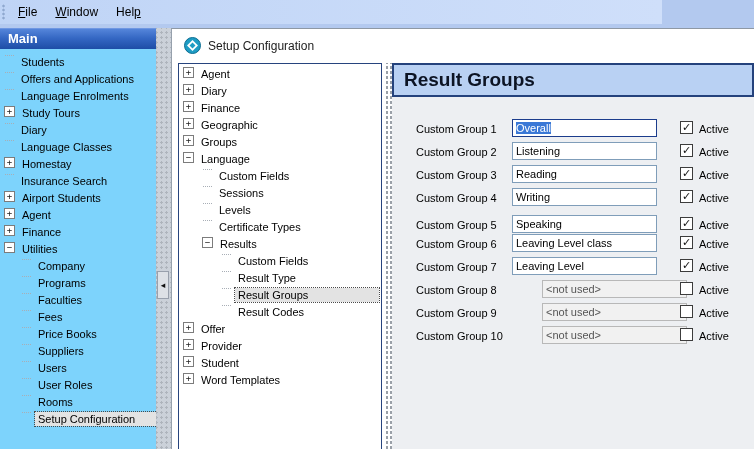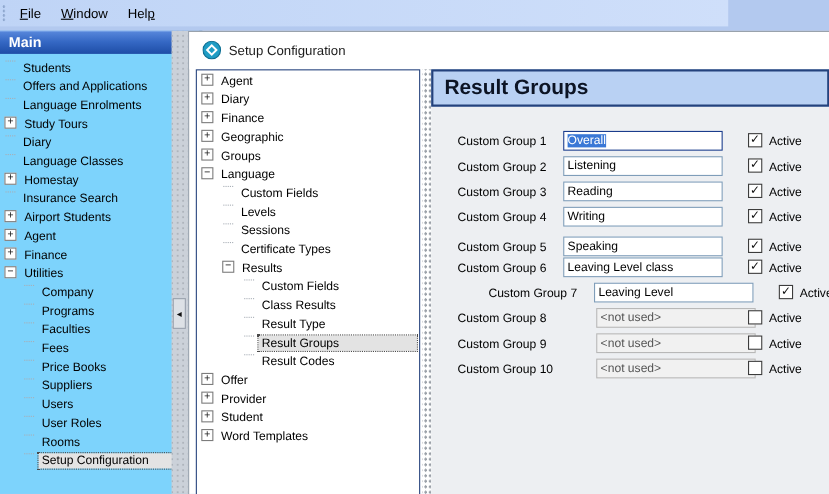--- a/index.html
+++ b/index.html
@@ -278,46 +278,41 @@
         <span class="tlabel">Language</span>
       </div>
       <div class="trow">
         <span class="indent" style="width: 19px;"></span>
         <span class="tstub"></span>
         <span class="tlabel">Custom Fields</span>
       </div>
       <div class="trow">
         <span class="indent" style="width: 19px;"></span>
         <span class="tstub"></span>
+        <span class="tlabel">Sessions</span>
+      </div>
+      <div class="trow">
+        <span class="indent" style="width: 19px;"></span>
+        <span class="tstub"></span>
         <span class="tlabel">Levels</span>
-      </div>
-      <div class="trow">
-        <span class="indent" style="width: 19px;"></span>
-        <span class="tstub"></span>
-        <span class="tlabel">Sessions</span>
       </div>
       <div class="trow">
         <span class="indent" style="width: 19px;"></span>
         <span class="tstub"></span>
         <span class="tlabel">Certificate Types</span>
       </div>
       <div class="trow">
         <span class="indent" style="width: 19px;"></span>
         <span class="tbox">−</span>
         <span class="tlabel">Results</span>
       </div>
       <div class="trow">
         <span class="indent" style="width: 38px;"></span>
         <span class="tstub"></span>
         <span class="tlabel">Custom Fields</span>
-      </div>
-      <div class="trow">
-        <span class="indent" style="width: 38px;"></span>
-        <span class="tstub"></span>
-        <span class="tlabel">Class Results</span>
       </div>
       <div class="trow">
         <span class="indent" style="width: 38px;"></span>
         <span class="tstub"></span>
         <span class="tlabel">Result Type</span>
       </div>
       <div class="trow selected">
         <span class="indent" style="width: 38px;"></span>
         <span class="tstub"></span>
         <span class="tlabel">Result Groups</span>
@@ -382,21 +377,21 @@
           <div class="fbox" role="textbox"><span>Speaking</span></div>
           <div class="fcheck" role="checkbox" aria-checked="true">✓</div>
           <span class="factive">Active</span>
         </div>
         <div class="frow" style="top: 171px;">
           <span class="flabel">Custom Group 6</span>
           <div class="fbox" role="textbox"><span>Leaving Level class</span></div>
           <div class="fcheck" role="checkbox" aria-checked="true">✓</div>
           <span class="factive">Active</span>
         </div>
-        <div class="frow" style="top: 194px; margin-left: 28px;">
+        <div class="frow" style="top: 194px;">
           <span class="flabel">Custom Group 7</span>
           <div class="fbox" role="textbox"><span>Leaving Level</span></div>
           <div class="fcheck" role="checkbox" aria-checked="true">✓</div>
           <span class="factive">Active</span>
         </div>
         <div class="frow" style="top: 217px;">
           <span class="flabel">Custom Group 8</span>
           <div class="fbox disabled" role="textbox"><span>&lt;not used&gt;</span></div>
           <div class="fcheck" role="checkbox" aria-checked="false"></div>
           <span class="factive">Active</span>

